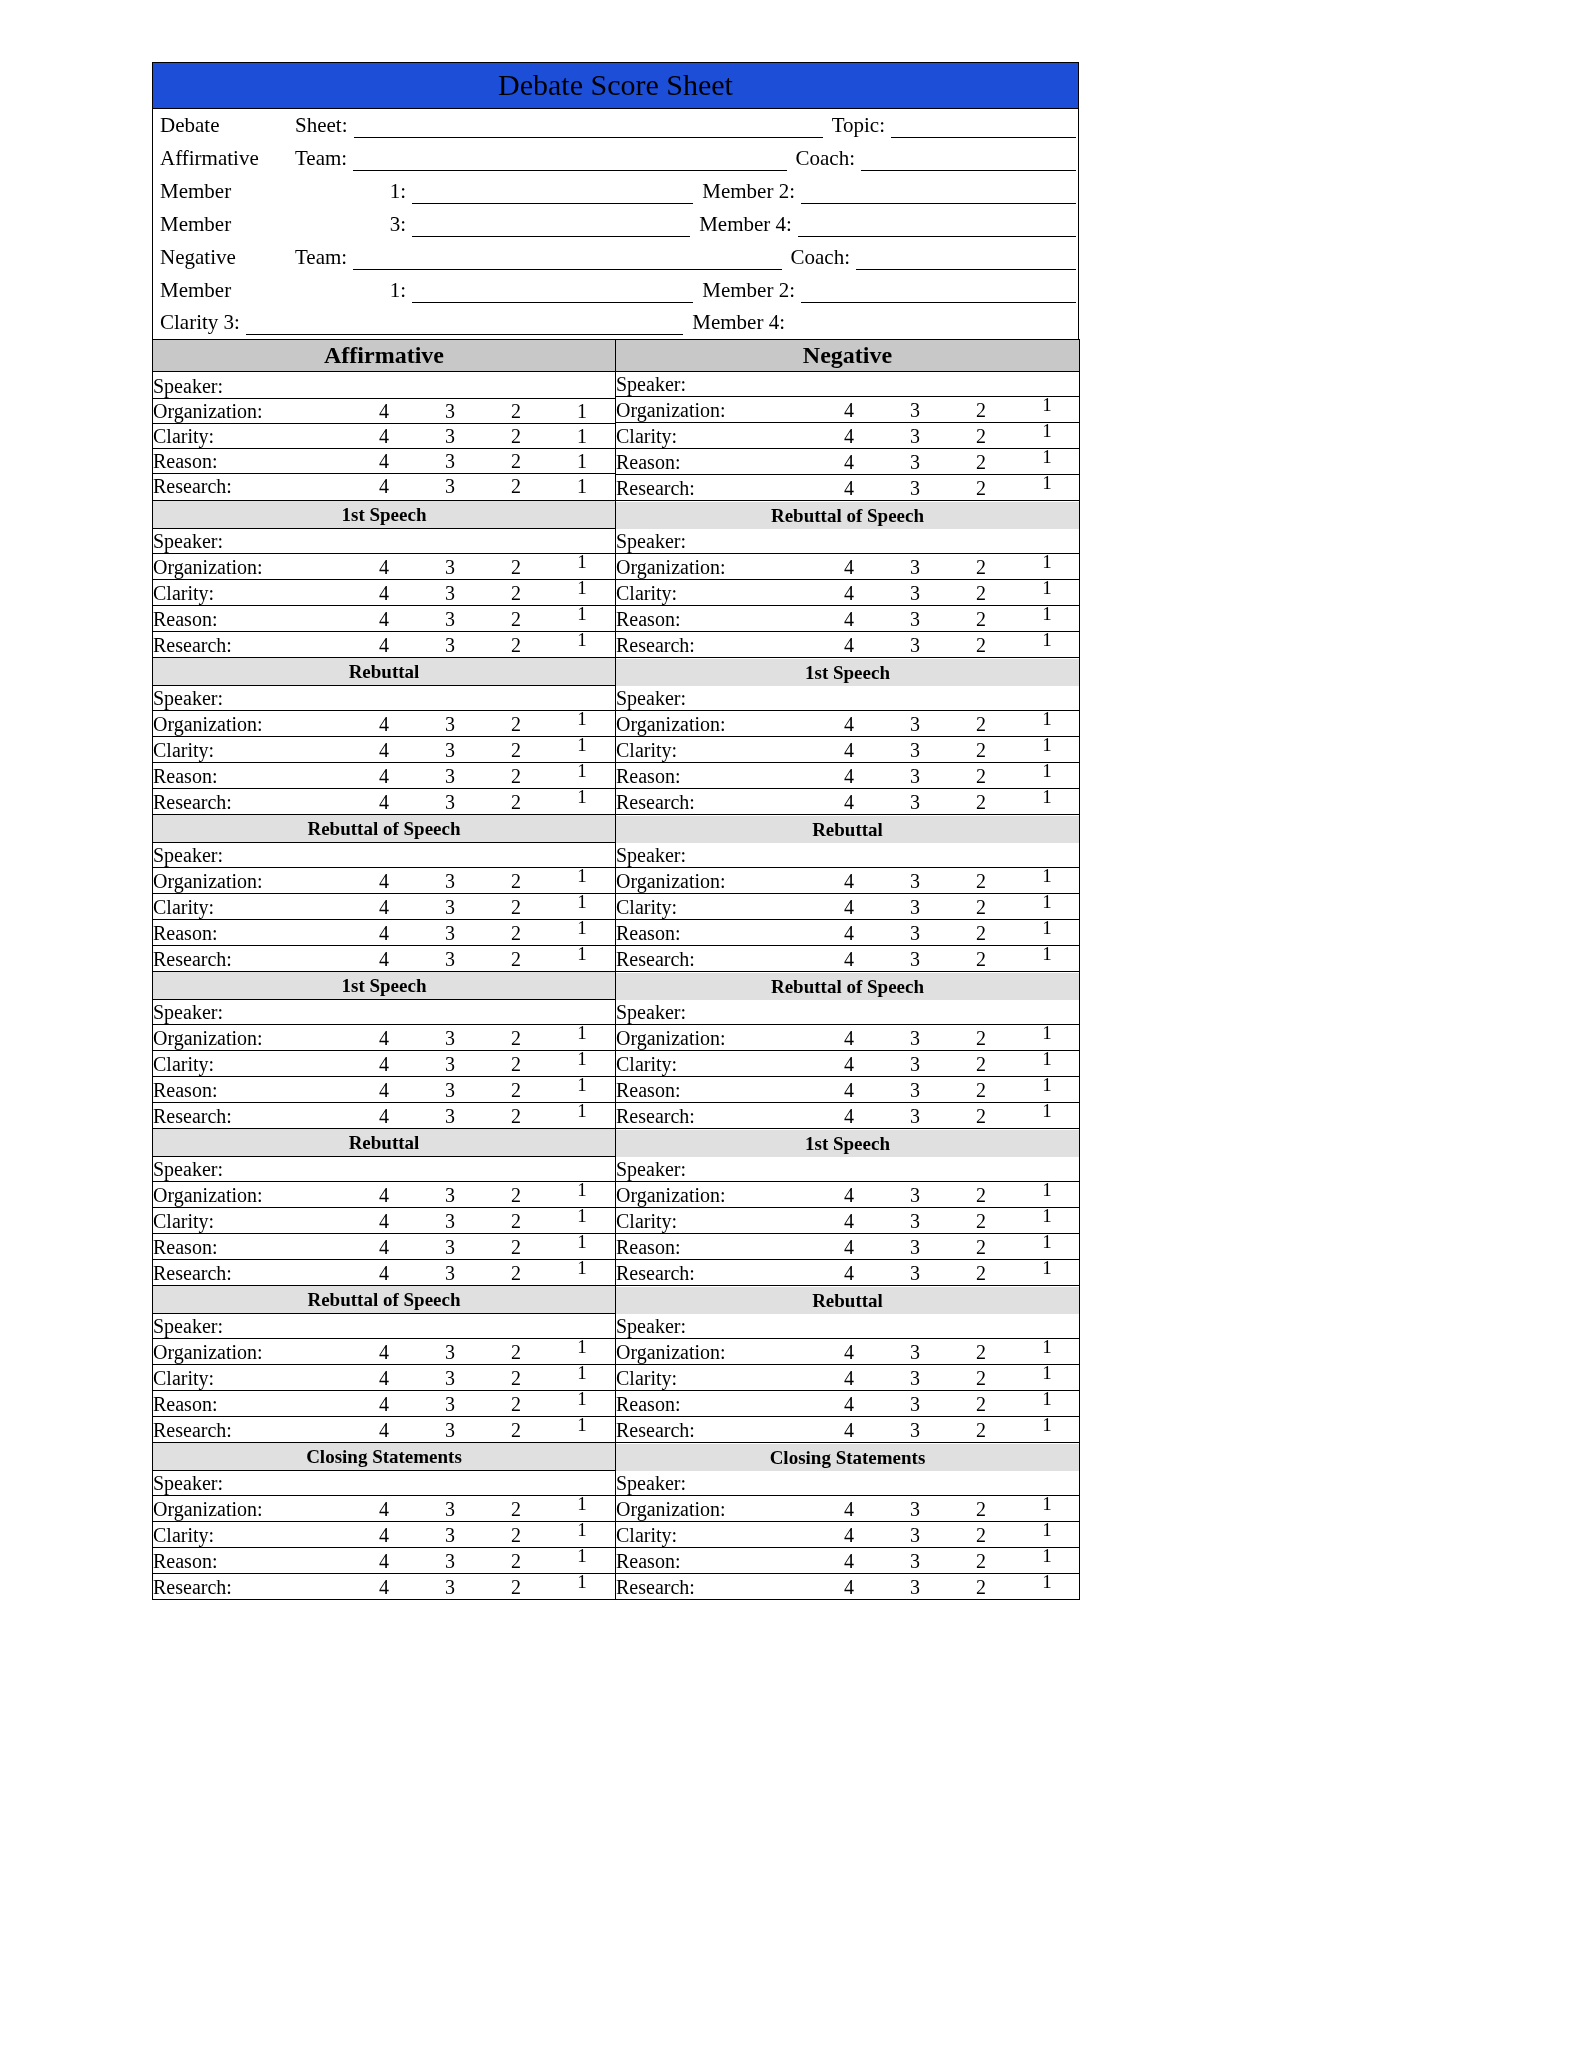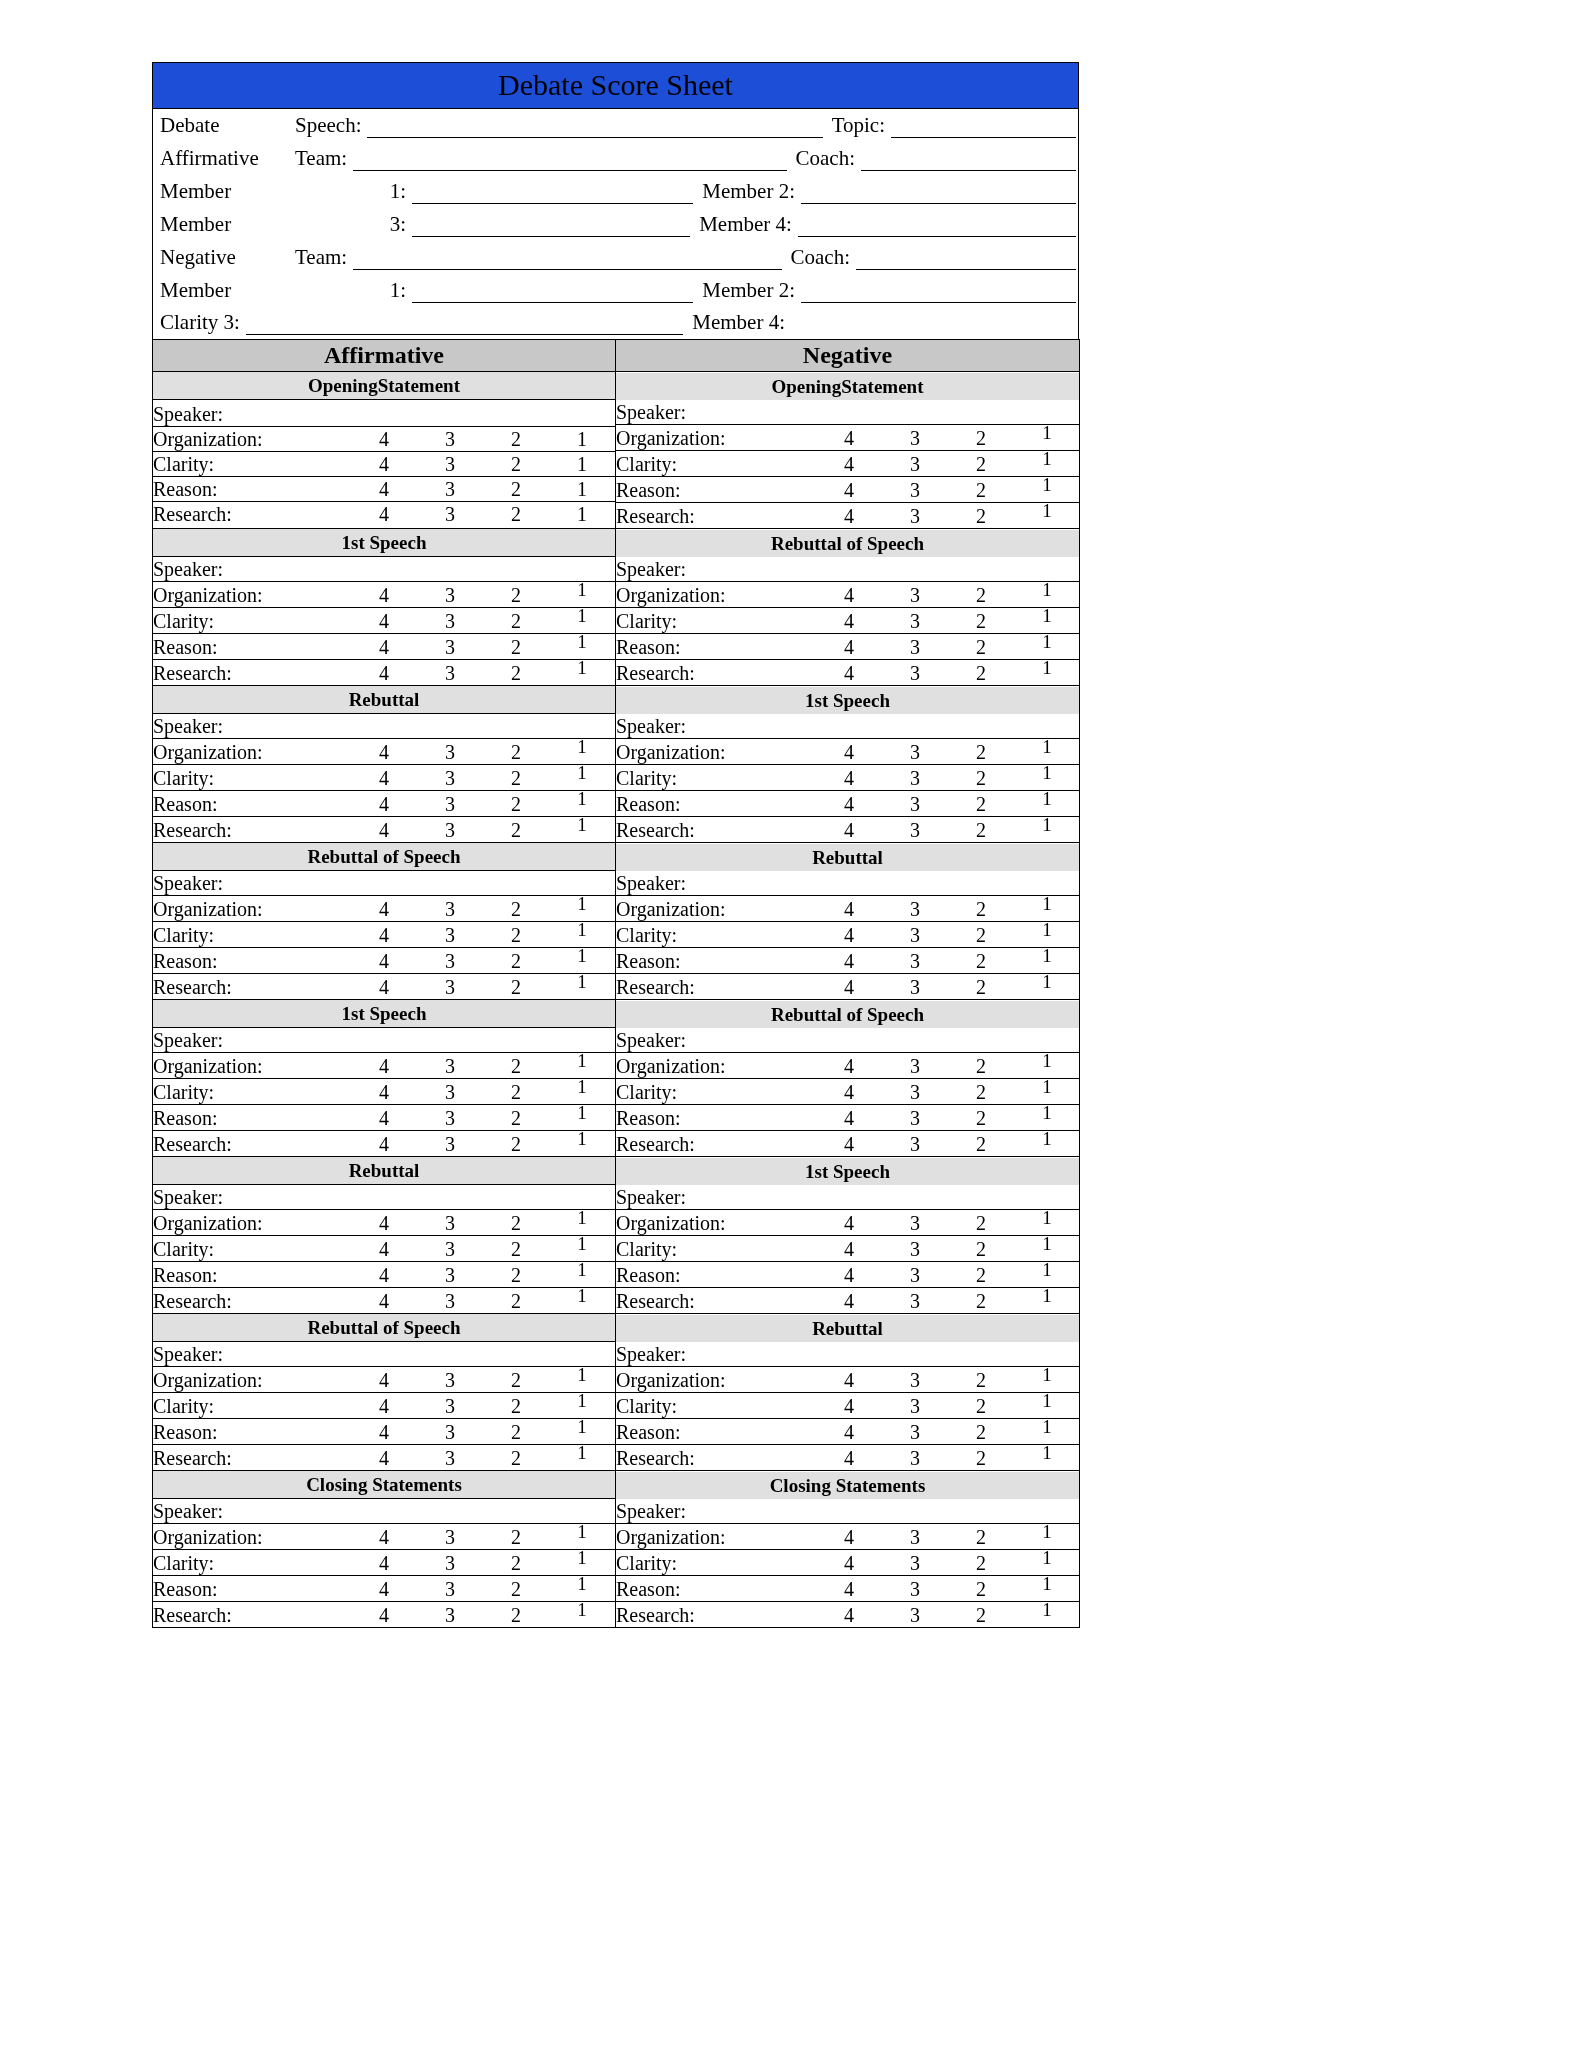--- a/index.html
+++ b/index.html
@@ -136,21 +136,21 @@
 <body>
 
 <div class="page">
 
   <div class="title-bar">Debate Score Sheet</div>
 
   <div class="info-block">
 
     <div class="info-row">
       <span class="lbl w-left-label">Debate</span>
-      <span class="lbl">Speech:</span>
+      <span class="lbl">Sheet:</span>
       <span class="rule"></span>
       <span class="lbl">Topic:</span>
       <span class="rule" style="max-width:185px;"></span>
     </div>
 
     <div class="info-row">
       <span class="lbl w-left-label">Affirmative</span>
       <span class="lbl">Team:</span>
       <span class="rule"></span>
       <span class="lbl">Coach:</span>
@@ -204,24 +204,20 @@
       <col class="neg-col">
     </colgroup>
     <tbody>
       <tr>
         <td class="colhead">Affirmative</td>
         <td class="colhead">Negative</td>
       </tr>
     </tbody>
     <tbody id="sections-body">
         <tr>
-          <td class="sechead">OpeningStatement</td>
-          <td class="sechead neg-shift">OpeningStatement</td>
-        </tr>
-        <tr>
           <td class="side-cell">
             <table class="inner">
               <colgroup>
                 <col style="width: 198px;">
                 <col style="width: 66px;">
                 <col style="width: 66px;">
                 <col style="width: 66px;">
                 <col style="width: 66px;">
               </colgroup>
               <tbody>

